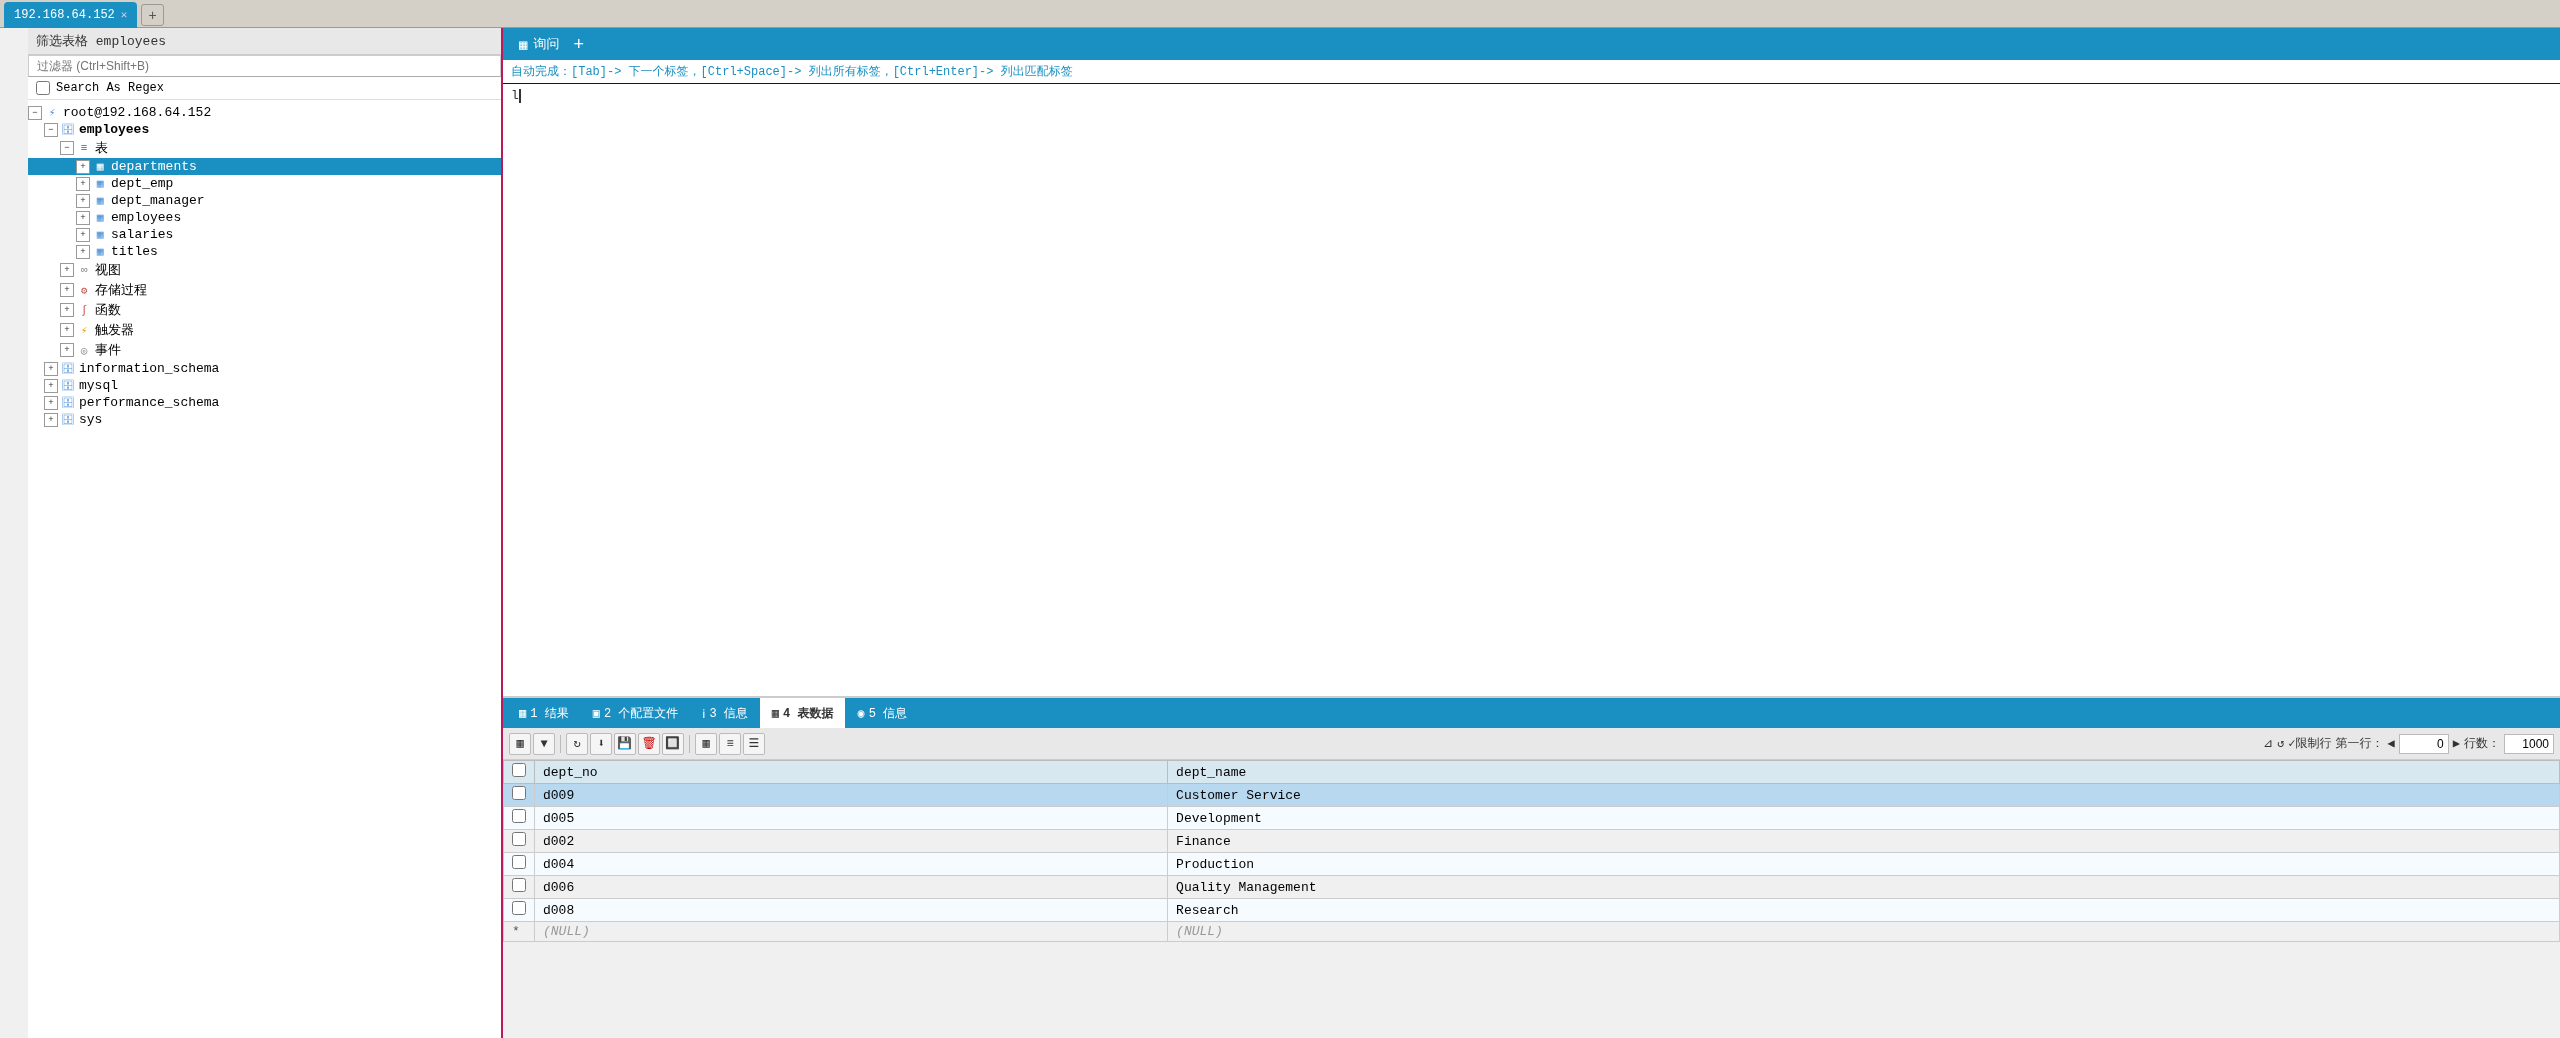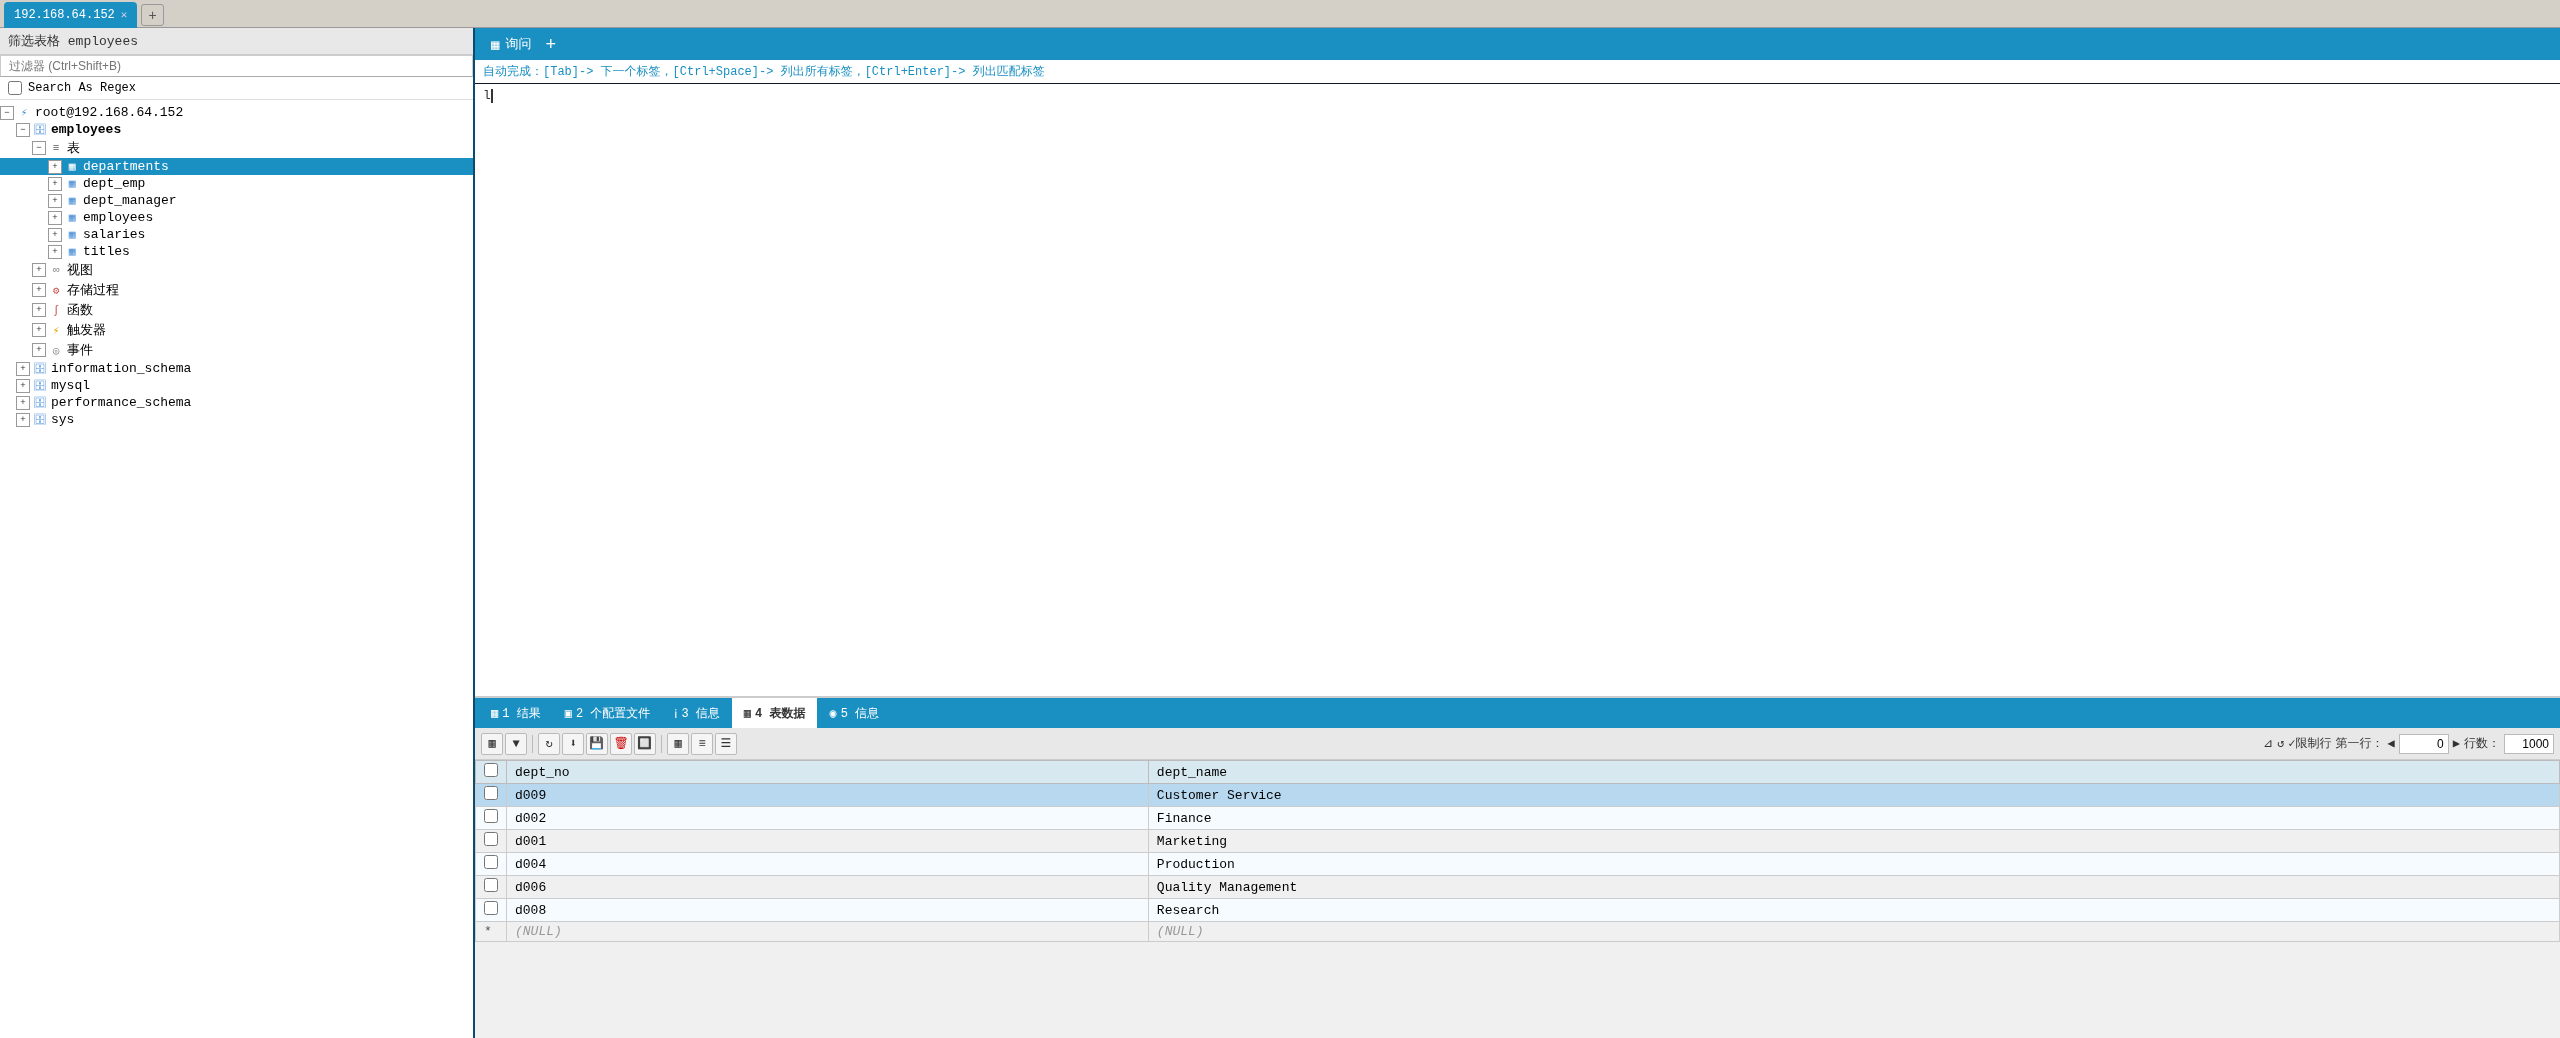--- a/index.html
+++ b/index.html
@@ -48,24 +48,25 @@
     .main-layout {
       display: flex;
       height: calc(100vh - 28px);
     }
 
     
     .left-panel {
       width: 475px;
       min-width: 475px;
       background: #fff;
-      border-right: 2px solid #0c4a6e;
+      border-right: 2px solid #be185d;
       display: flex;
       flex-direction: column;
       overflow: hidden;
+      margin-left: 28px;
     }
     .left-header {
       background: #e8e8e8;
       border-bottom: 1px solid #ccc;
       padding: 4px 8px;
       font-size: 13px;
       color: #333;
     }
     .filter-input {
       width: 100%;
@@ -510,27 +511,27 @@
               </tr>
             </thead>
             <tbody>
               <tr class="selected-row">
                 <td><input type="checkbox" class="row-check" style=""></td>
                 <td>d009</td>
                 <td>Customer Service</td>
               </tr>
               <tr>
                 <td><input type="checkbox" class="row-check" style=""></td>
+                <td>d005</td>
+                <td>Development</td>
+              </tr>
+              <tr>
+                <td><input type="checkbox" class="row-check" style=""></td>
                 <td>d002</td>
                 <td>Finance</td>
-              </tr>
-              <tr>
-                <td><input type="checkbox" class="row-check" style=""></td>
-                <td>d001</td>
-                <td>Marketing</td>
               </tr>
               <tr>
                 <td><input type="checkbox" class="row-check" style=""></td>
                 <td>d004</td>
                 <td>Production</td>
               </tr>
               <tr>
                 <td><input type="checkbox" class="row-check" style=""></td>
                 <td>d006</td>
                 <td>Quality Management</td>

